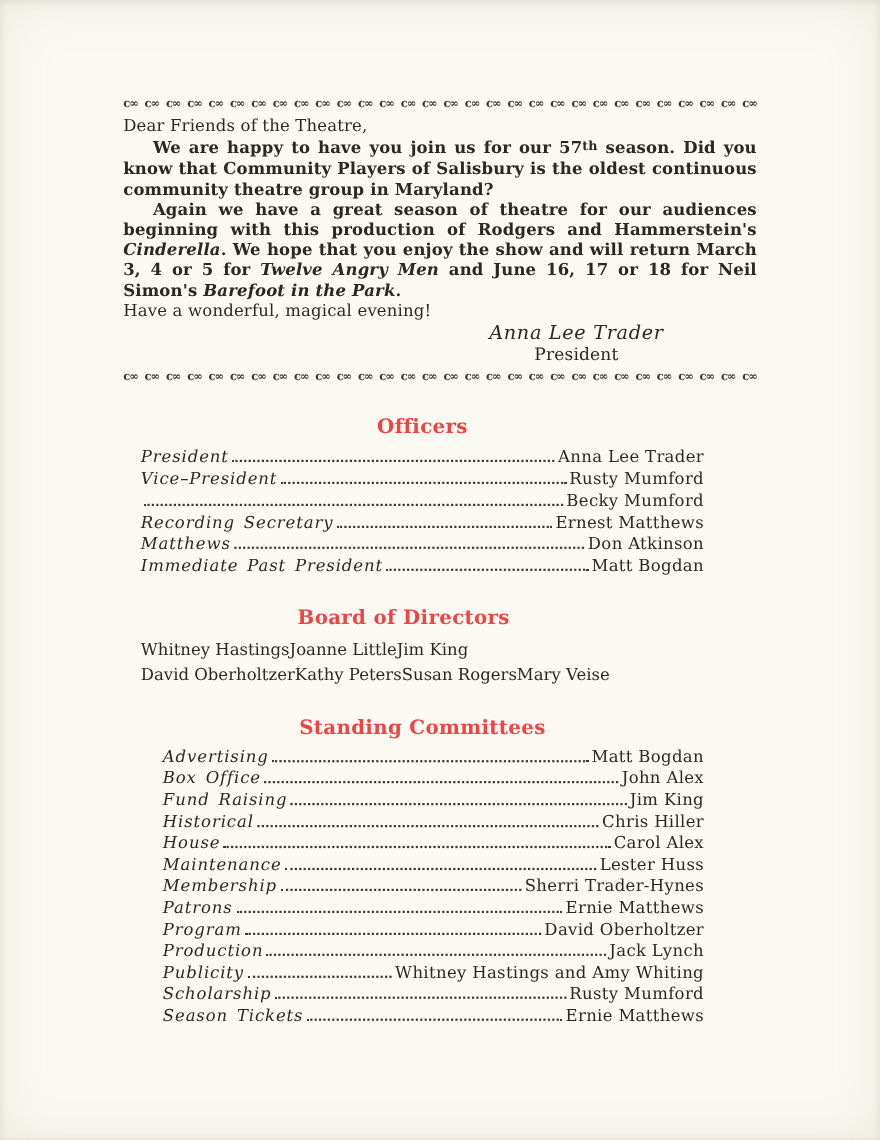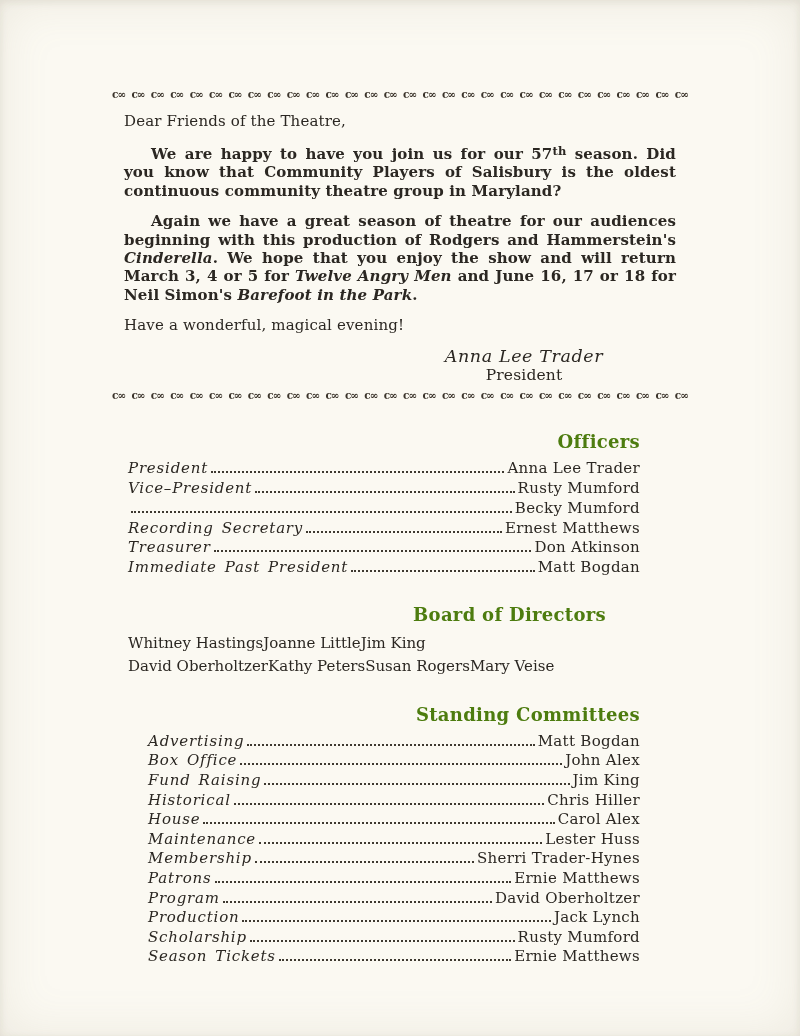--- a/index.html
+++ b/index.html
@@ -12,32 +12,32 @@
   .content { position:absolute; left:112px; top:88px; width:576px; }
 
   .ornament-row {
     display:flex; justify-content:space-between; width:100%;
     font-weight:bold; font-size:10.5px; line-height:12px; color:#3b342b;
     white-space:nowrap; user-select:none;
   }
   .ornament-row span { letter-spacing:-1px; }
 
   .letter { margin-top:5px; font-size:15px; line-height:18.4px; text-align:justify; letter-spacing:.15px; }
-  .letter p { margin:12px; }
+  .letter p { margin:0; }
   .letter p.indent { text-indent:27px;font-weight:bold; }
   .sup { font-size:11.5px; vertical-align:3.5px; }
   .it { font-style:italic; }
 
   .signature-block { width:280px; margin:2px 0 2px 272px; text-align:center; }
   .signature { font-style:italic; font-size:17.5px; letter-spacing:.6px; }
   .signature-title { font-size:15.5px; margin-top:1px; }
 
   .orn-bottom { margin-top:5px; }
 
-  .section-heading { font-size:18px; margin:0; text-align:right; font-weight:bold; color:#4d7c0f; letter-spacing:.3px; font-family:"DejaVu Serif","Liberation Serif",serif; }
+  .section-heading { font-size:18px; margin:0; text-align:center; font-weight:bold; color:#ef4444; letter-spacing:.3px; font-family:"DejaVu Serif","Liberation Serif",serif; }
 
   .section-officers   { width:512px; margin:30px 0 0 16px; }
   .section-board      { width:478px; margin:28px 0 0 16px; }
   .section-committees { width:512px; margin:26px 0 16px 16px; }
 
   .leader-list { margin-top:5px; }
   .lrow { display:flex; align-items:flex-end; height:19.8px; font-size:15px; }
   .lrow .label { font-style:italic; letter-spacing:.8px; word-spacing:2.5px; white-space:nowrap; }
   .lrow .dots { flex:1 1 auto; border-bottom:2px dotted #3e3930; margin:0 3px 4px 3px; }
   .lrow .name { white-space:nowrap; letter-spacing:.3px; }
@@ -147,21 +147,21 @@
         <div class="lrow">
             <span class="dots"></span>
             <span class="name">Becky Mumford</span>
           </div>
         <div class="lrow">
             <span class="label">Recording Secretary</span>
             <span class="dots"></span>
             <span class="name">Ernest Matthews</span>
           </div>
         <div class="lrow">
-            <span class="label">Treasurer</span>
+            <span class="label">Matthews</span>
             <span class="dots"></span>
             <span class="name">Don Atkinson</span>
           </div>
         <div class="lrow">
             <span class="label">Immediate Past President</span>
             <span class="dots"></span>
             <span class="name">Matt Bogdan</span>
           </div>
       </div>
     </div>
@@ -230,20 +230,25 @@
             <span class="label">Program</span>
             <span class="dots"></span>
             <span class="name">David Oberholtzer</span>
           </div>
         <div class="lrow">
             <span class="label">Production</span>
             <span class="dots"></span>
             <span class="name">Jack Lynch</span>
           </div>
         <div class="lrow">
+            <span class="label">Publicity</span>
+            <span class="dots"></span>
+            <span class="name">Whitney Hastings and Amy Whiting</span>
+          </div>
+        <div class="lrow">
             <span class="label">Scholarship</span>
             <span class="dots"></span>
             <span class="name">Rusty Mumford</span>
           </div>
         <div class="lrow">
             <span class="label">Season Tickets</span>
             <span class="dots"></span>
             <span class="name">Ernie Matthews</span>
           </div>
       </div>

